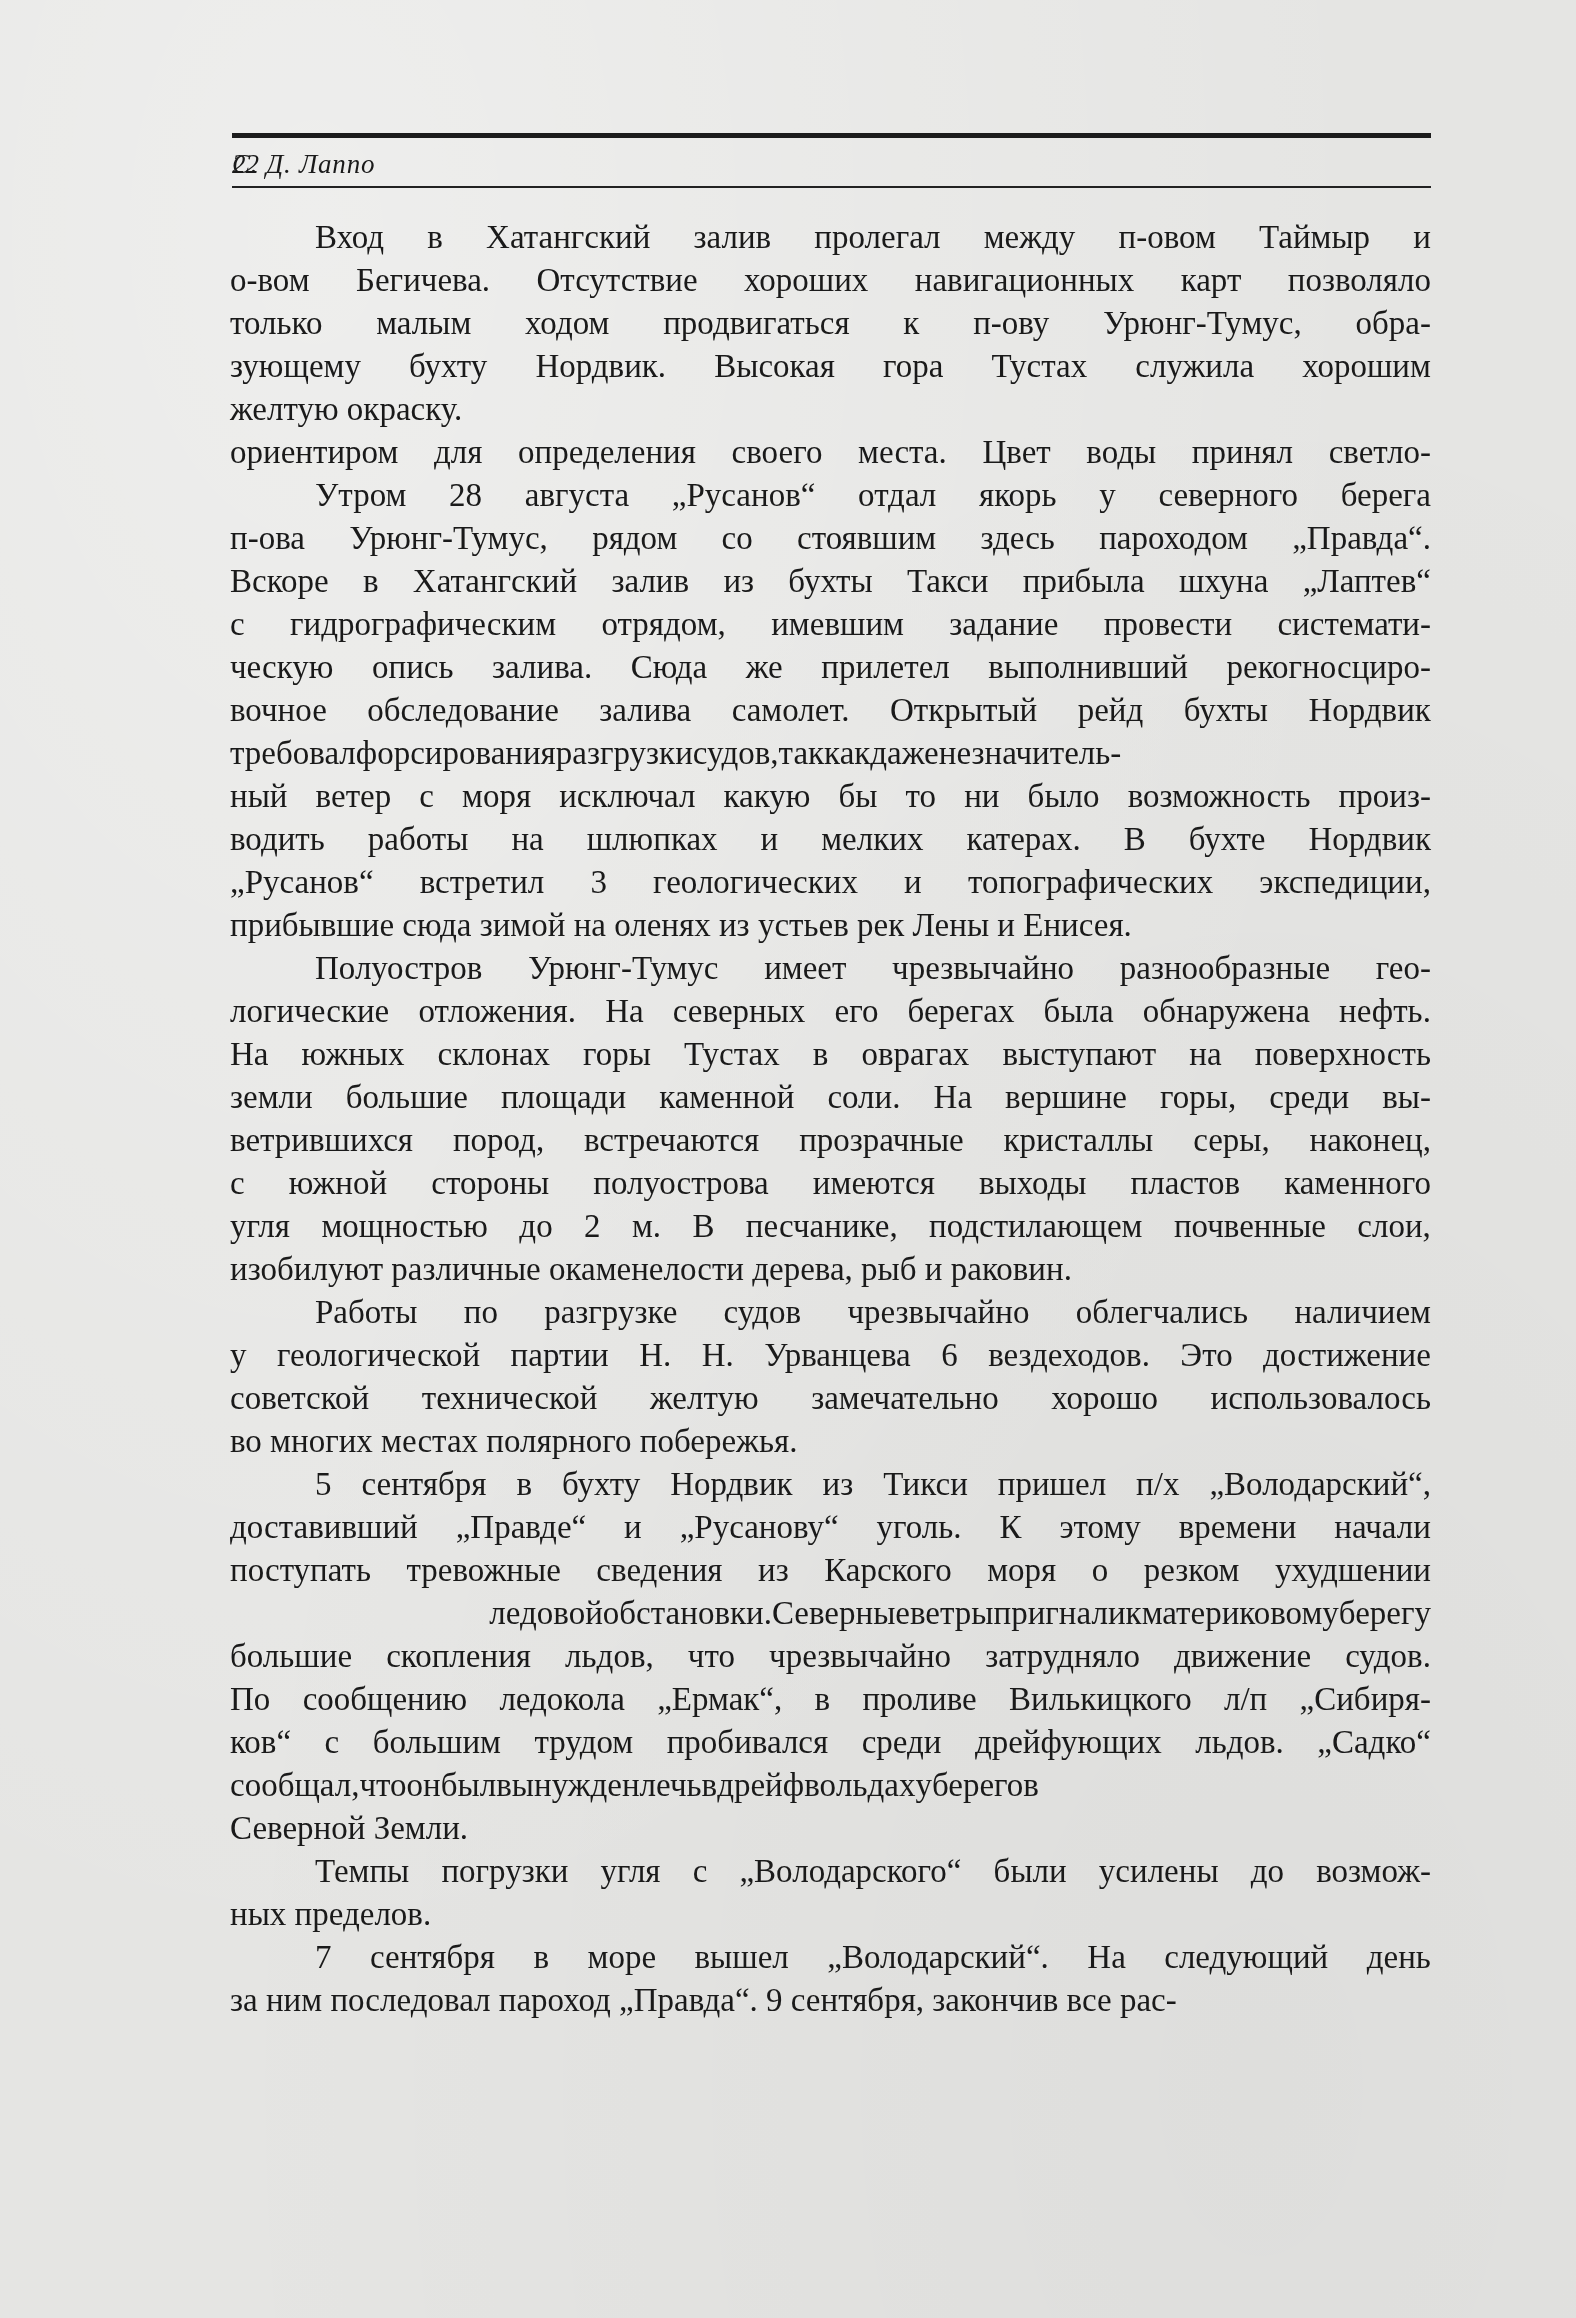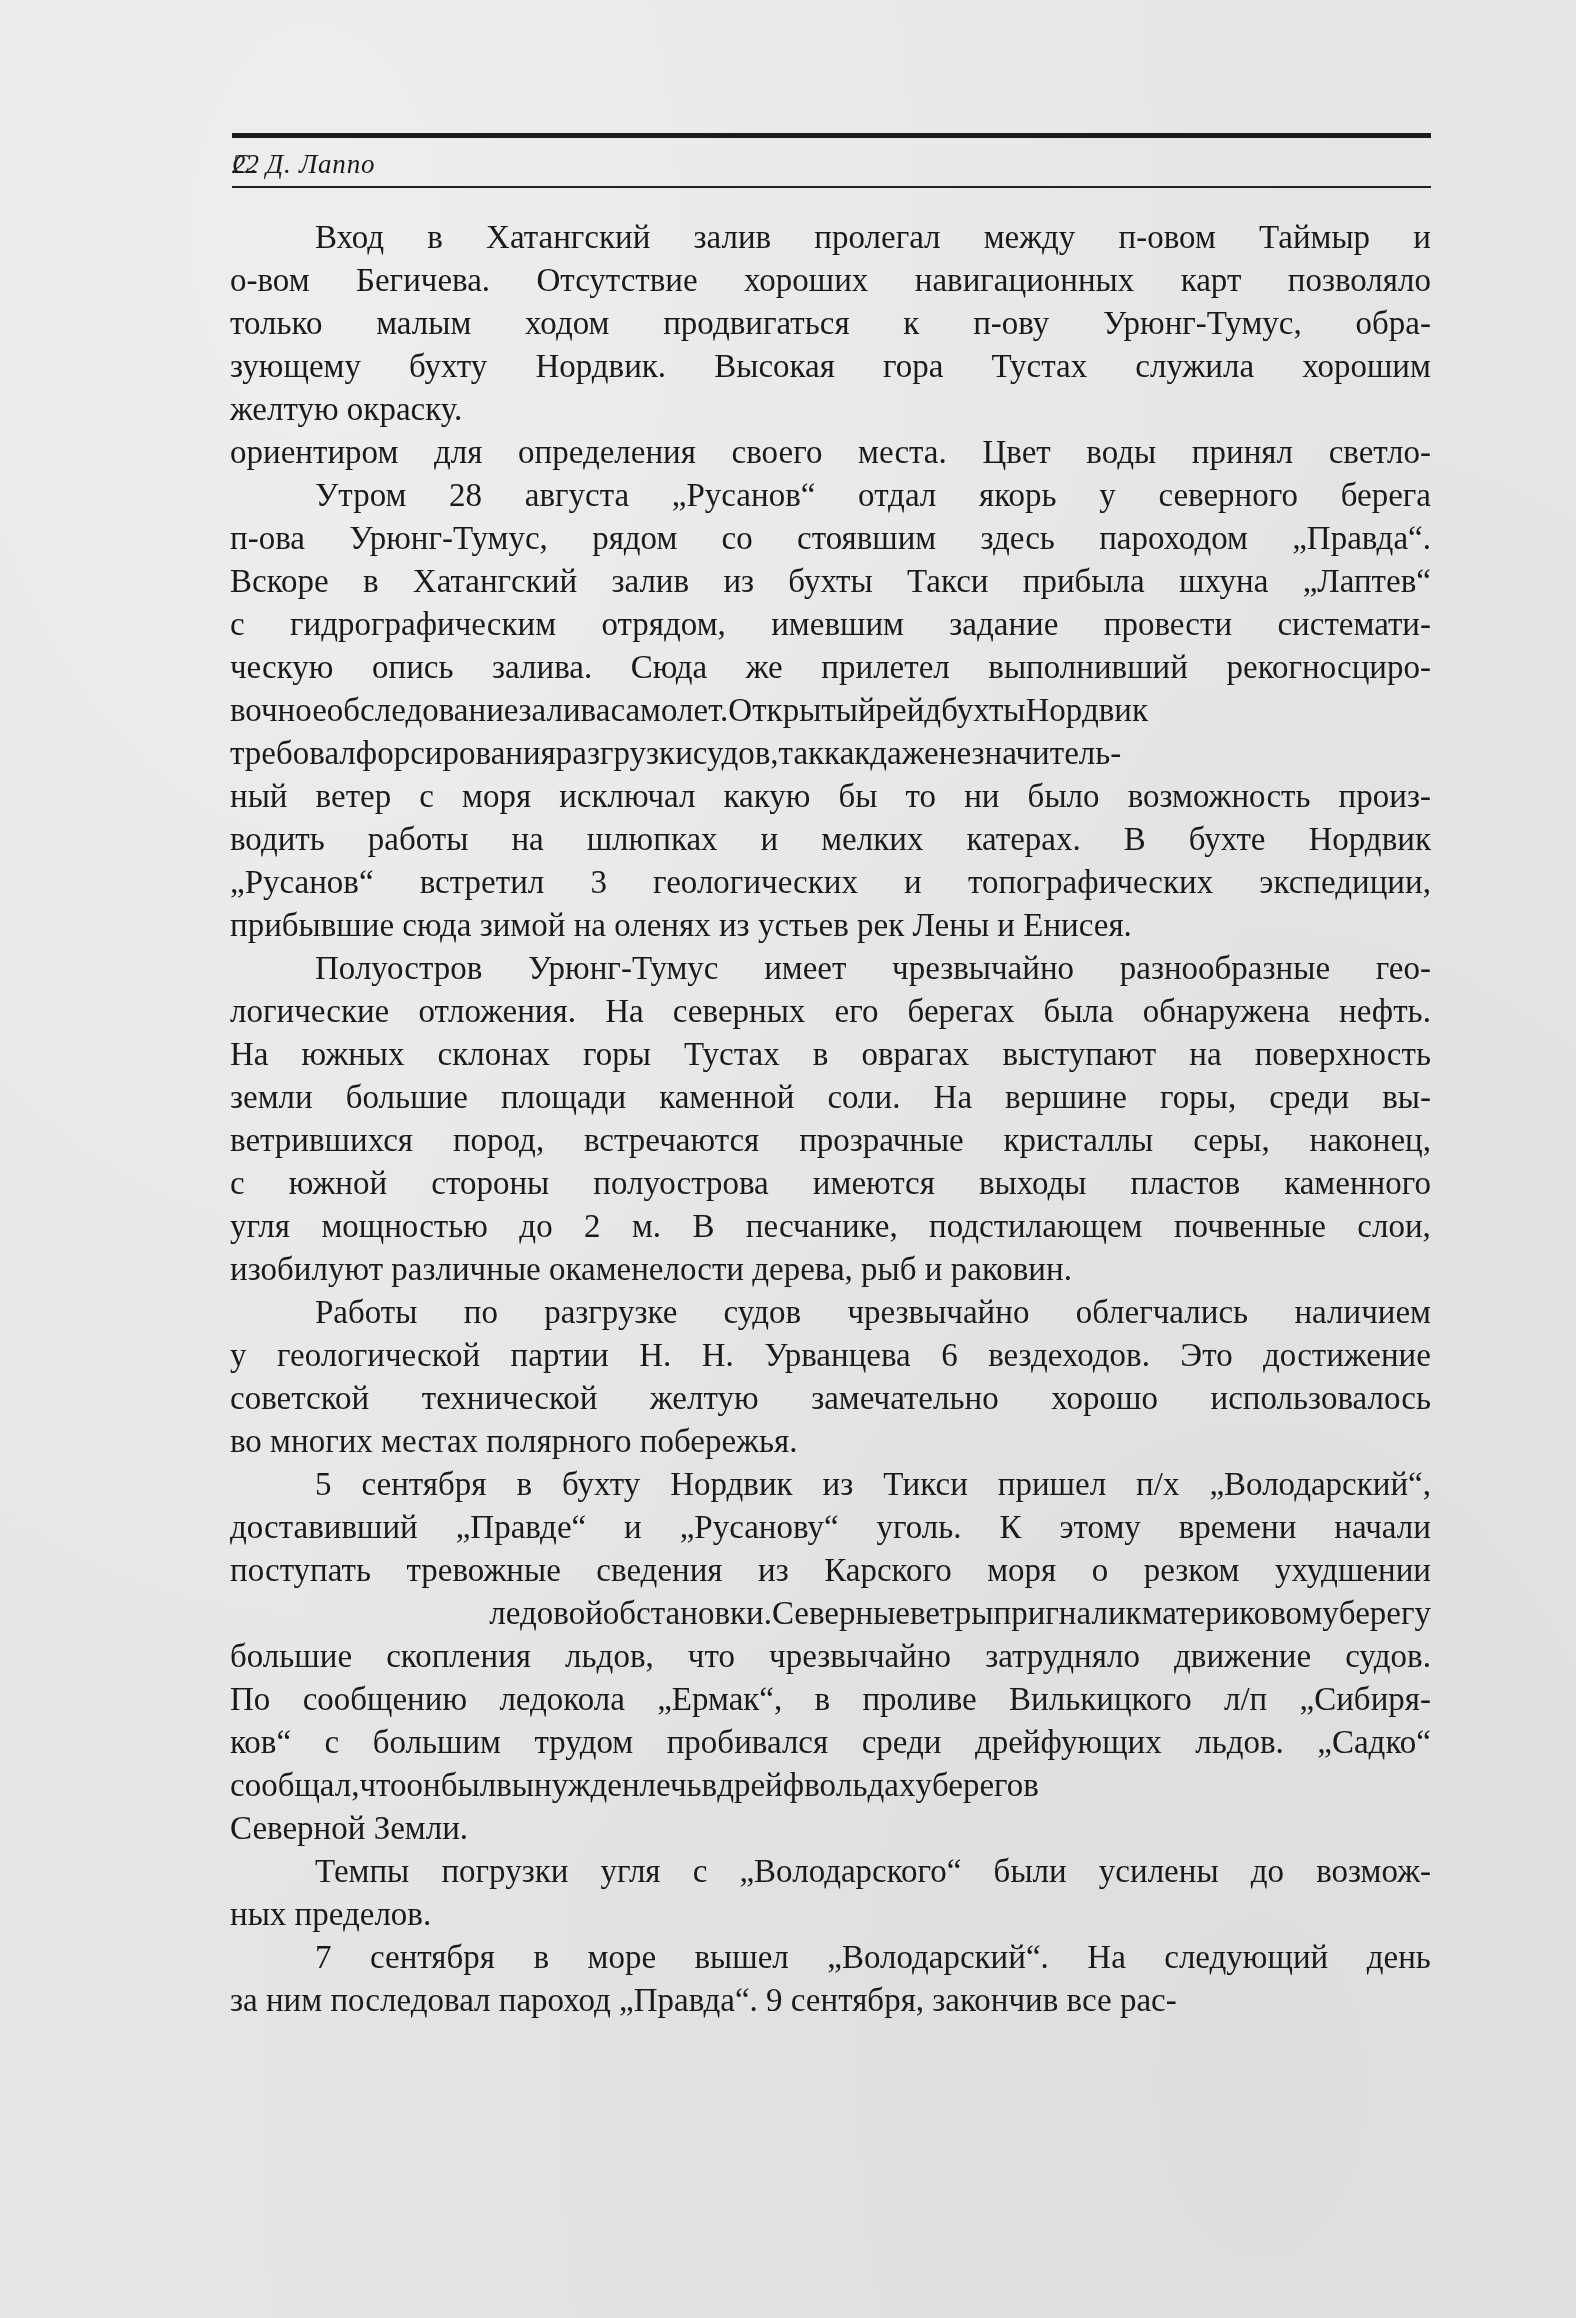--- a/index.html
+++ b/index.html
@@ -208,21 +208,21 @@
       <span class="line" style="white-space: normal; display: flex; justify-content: space-between;">
         <span>ческую</span>
         <span>опись</span>
         <span>залива.</span>
         <span>Сюда</span>
         <span>же</span>
         <span>прилетел</span>
         <span>выполнивший</span>
         <span>рекогносциро-</span>
       </span>
-      <span class="line" style="white-space: normal; display: flex; ">
+      <span class="line" style="white-space: normal; display: flex; justify-content: space-between;">
         <span>вочное</span>
         <span>обследование</span>
         <span>залива</span>
         <span>самолет.</span>
         <span>Открытый</span>
         <span>рейд</span>
         <span>бухты</span>
         <span>Нордвик</span>
       </span>
       <span class="line" style="white-space: normal; display: flex; ">

